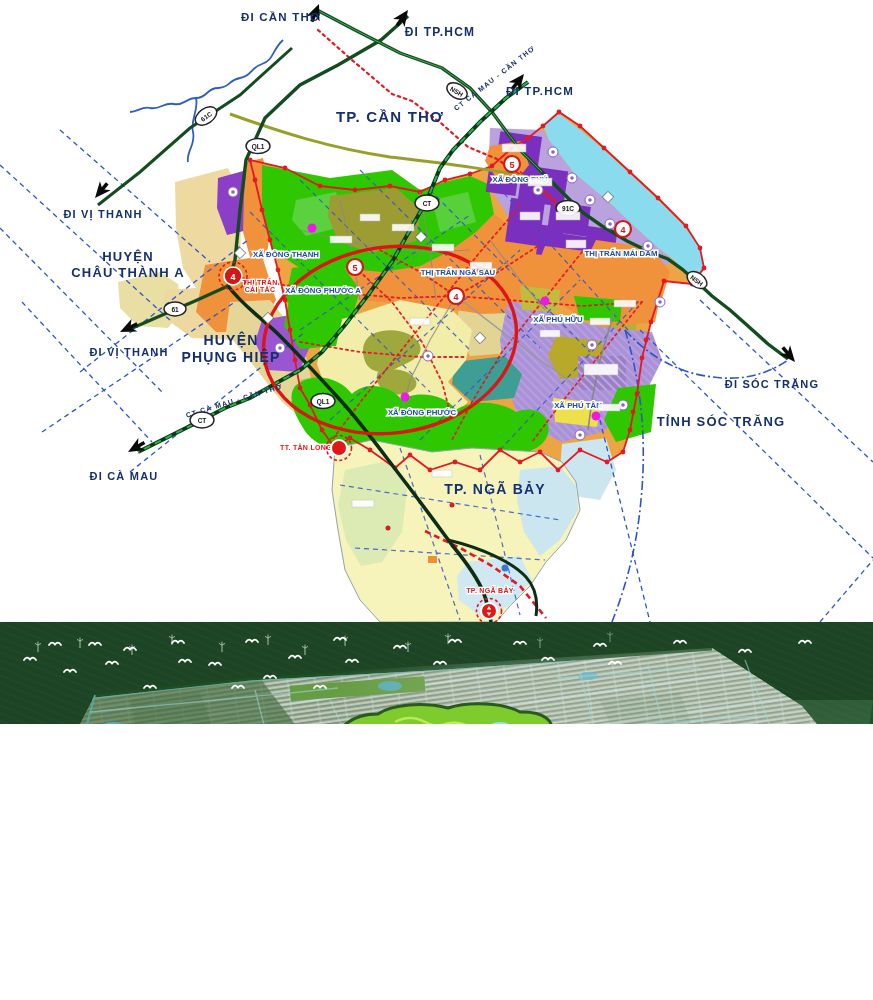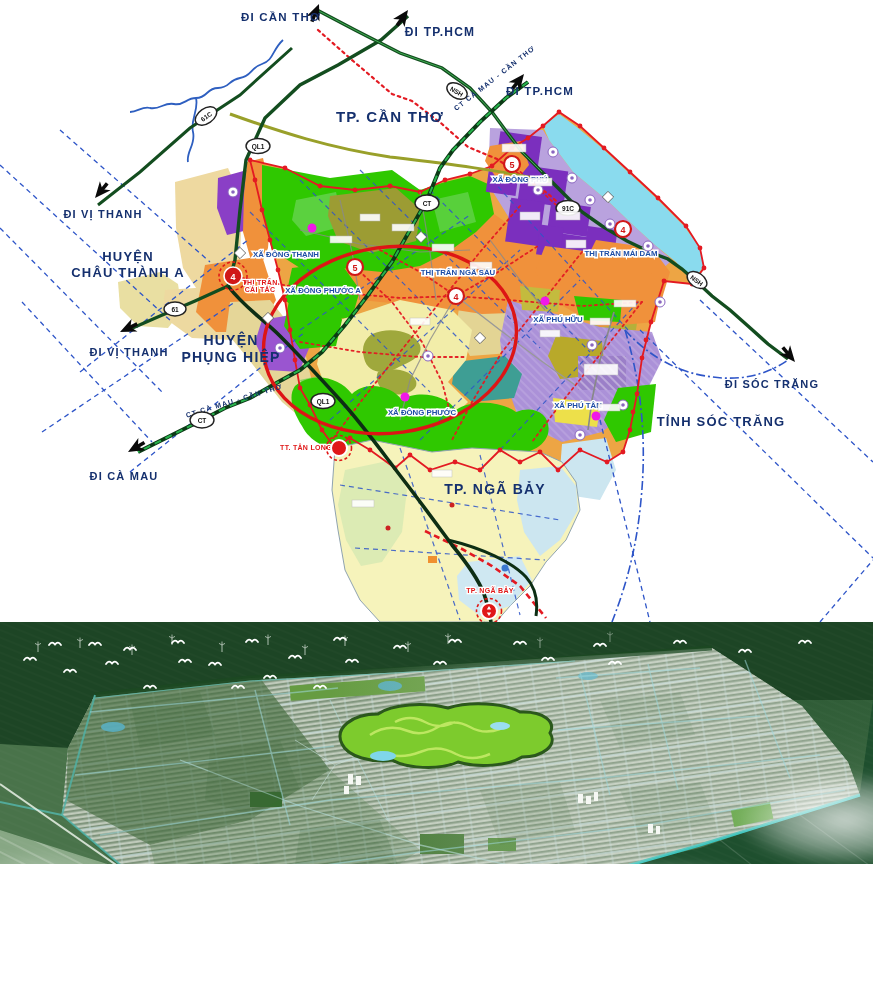--- a/index.html
+++ b/index.html
@@ -1,16 +1,16 @@
 <!DOCTYPE html>
 <html><head>
 <meta charset="utf-8">
 <style>
 html,body{margin:0;padding:0;background:#fff}
-#page{position:relative;width:873px;height:864px;overflow:hidden;background:#fff;font-family:"Liberation Sans",sans-serif}
+#page{position:relative;width:873px;height:724px;overflow:hidden;background:#fff;font-family:"Liberation Sans",sans-serif}
 text{font-family:"Liberation Sans",sans-serif}
 .big{fill:#15306e;font-weight:bold;letter-spacing:1.2px;text-anchor:middle}
 .lbl{fill:#1d4da6;font-weight:bold;font-size:7.8px;letter-spacing:0px;text-anchor:middle;stroke:#ffffff;stroke-width:3px;paint-order:stroke}
 .red{fill:#e01818;font-weight:bold;font-size:7px;letter-spacing:0.3px;text-anchor:middle;stroke:#ffffff;stroke-width:2.5px;paint-order:stroke}
 .sgn{fill:#111;font-weight:bold;font-size:6.5px;text-anchor:middle}
 .num{fill:#d01818;font-weight:bold;font-size:9px;text-anchor:middle}
 </style>
 </head>
 <body>
 <div id="page">

